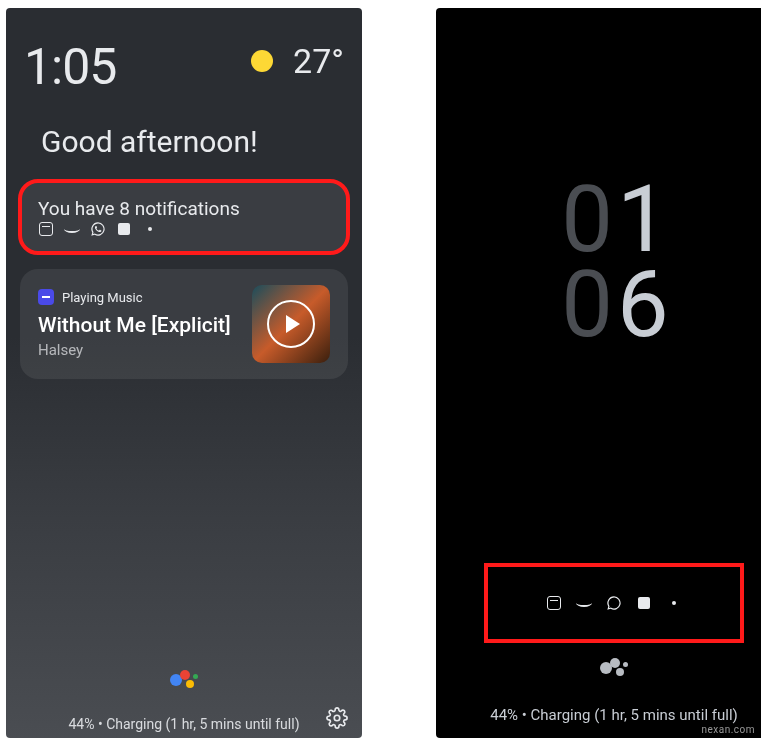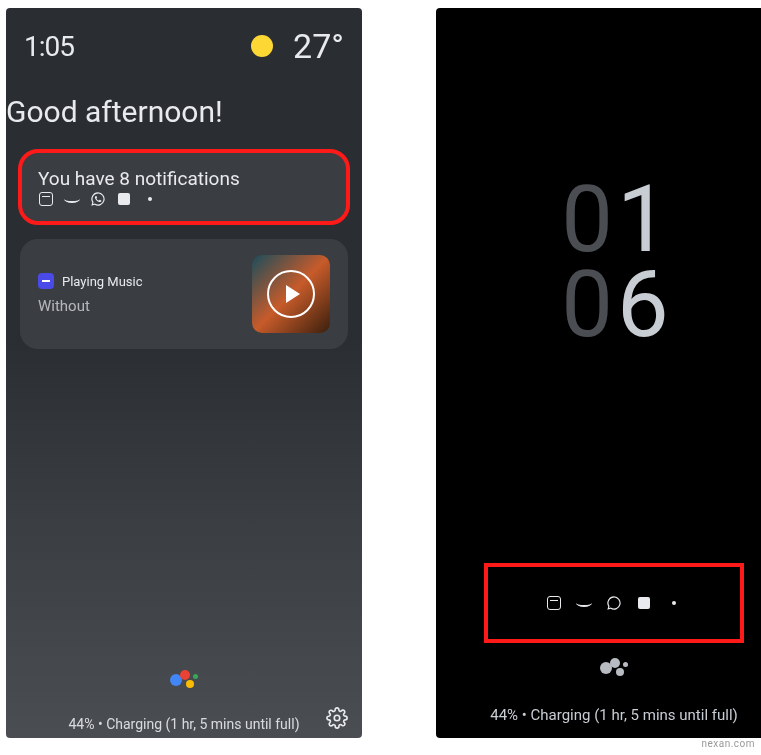--- a/index.html
+++ b/index.html
@@ -29,44 +29,45 @@
     }
     
     .status-row {
       display: flex;
       justify-content: space-between;
       align-items: center;
       padding: 18px 18px 0 18px;
       color: #e8eaed;
     }
     .time-left {
-      font-size: 28px;
+      font-size: 50px;
       font-weight: 400;
       letter-spacing: -1px;
+      margin-top: 12px;
     }
     .weather {
       display: flex;
       align-items: center;
       gap: 20px;
     }
     .sun-icon {
       width: 22px;
       height: 22px;
       border-radius: 50%;
       background: #fdd835;
     }
     .temp {
       font-size: 34px;
       font-weight: 400;
     }
     .greeting {
       color: #e8eaed;
       font-size: 30px;
       font-weight: 400;
-      padding: 28px 18px 22px 0;
+      padding: 28px 18px 22px 35px;
     }
     .card {
       margin: 0 14px 16px 14px;
       background: rgba(255,255,255,0.08);
       border-radius: 18px;
       padding: 16px 18px;
     }
     .card.highlighted {
       outline: 4px solid #ff1a1a;
       outline-offset: -2px;
@@ -270,21 +271,21 @@
       bottom: 14px;
       left: 0;
       right: 0;
       text-align: center;
       color: #c8cdd4;
       font-size: 15px;
     }
     .watermark {
       position: absolute;
       right: 6px;
-      bottom: 6px;
+      bottom: 20px;
       font-size: 10px;
       color: #999;
       letter-spacing: 0.5px;
     }
   </style>
 </head>
 <body>
 
 <div class="phone phone-left">
 
@@ -320,21 +321,22 @@
         </span>
     </div>
   </div>
 
   <div class="card music-card">
     <div class="music-left">
       <div class="music-header">
         <span class="music-app-icon"></span>
         <span class="music-app-label">Playing Music</span>
       </div>
-      <div class="artist">Without</div>
+      <div class="song-title">Without Me [Explicit]</div>
+      <div class="artist">Halsey</div>
     </div>
     <div class="album-art">
       <div class="play-btn">
         <div class="play-triangle"></div>
       </div>
     </div>
   </div>
 
   <div class="assistant-row">
     <div class="assistant-icon">

